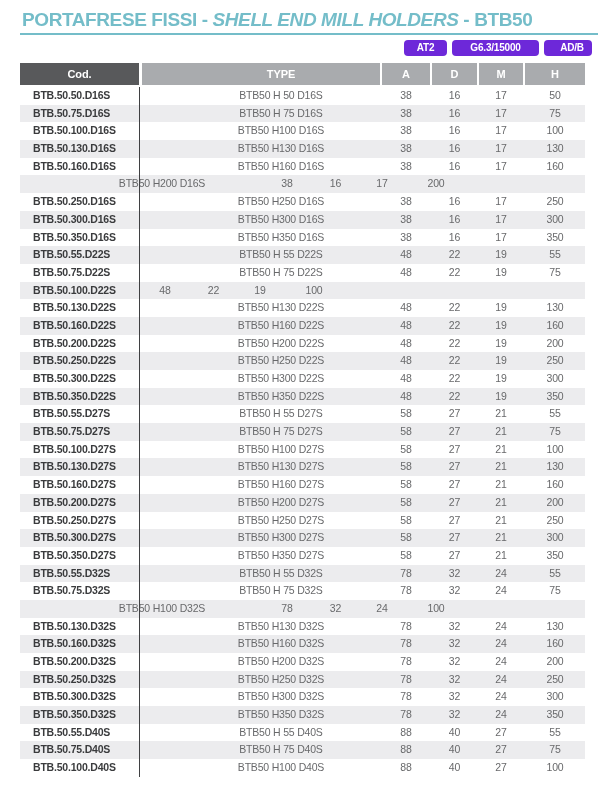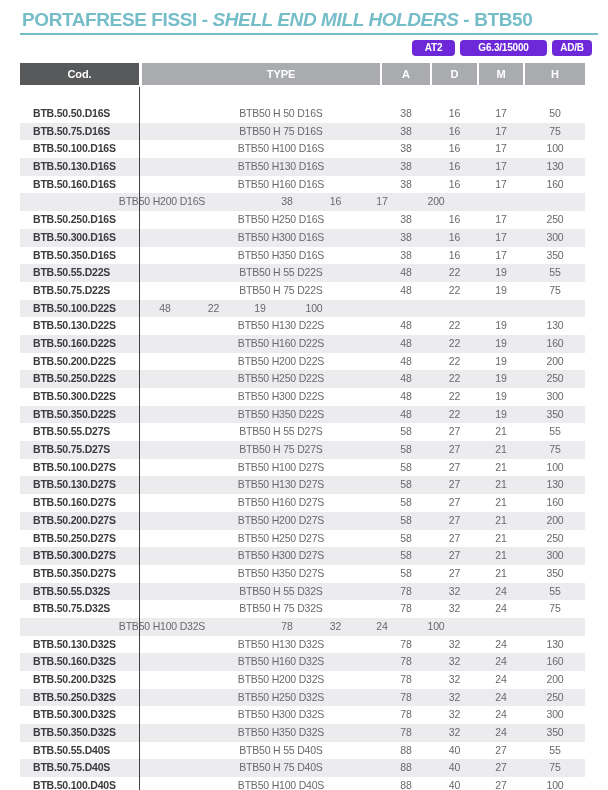--- a/index.html
+++ b/index.html
@@ -18,23 +18,23 @@
   .badges {
     display:flex; justify-content:flex-end; gap:5px;
     margin-top:5px; height:16px; width:572px;
   }
   .badge {
     background:#6d28d9; color:#ffffff; font-size:10px; font-weight:bold;
     line-height:16px; text-align:center; border-radius:4px; letter-spacing:-0.2px;
   }
   .badge-at2 { width:43px; }
   .badge-g63 { width:87px; }
-  .badge-adb { width:40px; }
+  .badge-adb { width:40px;padding-left:8px; }
   .table { position:relative; margin-top:7px; width:565px; }
-  .thead { display:flex; height:22px; margin-bottom:20px; }
+  .thead { display:flex; height:22px; margin-bottom:2px; }
   .cell { box-sizing:border-box; overflow:hidden; white-space:nowrap; }
   .col-cod  { width:119px; }
   .col-type { width:238px; margin-left:3px;padding-left:40px; }
   .col-a { width:48px; margin-left:2px; }
   .col-d { width:45px; margin-left:2px; }
   .col-m { width:44px; margin-left:2px; }
   .col-h { width:60px; margin-left:2px; }
   .th {
     color:#ffffff; font-weight:bold; font-size:11px; line-height:22px;
     text-align:center; background:#a9abae; letter-spacing:-0.1px;

